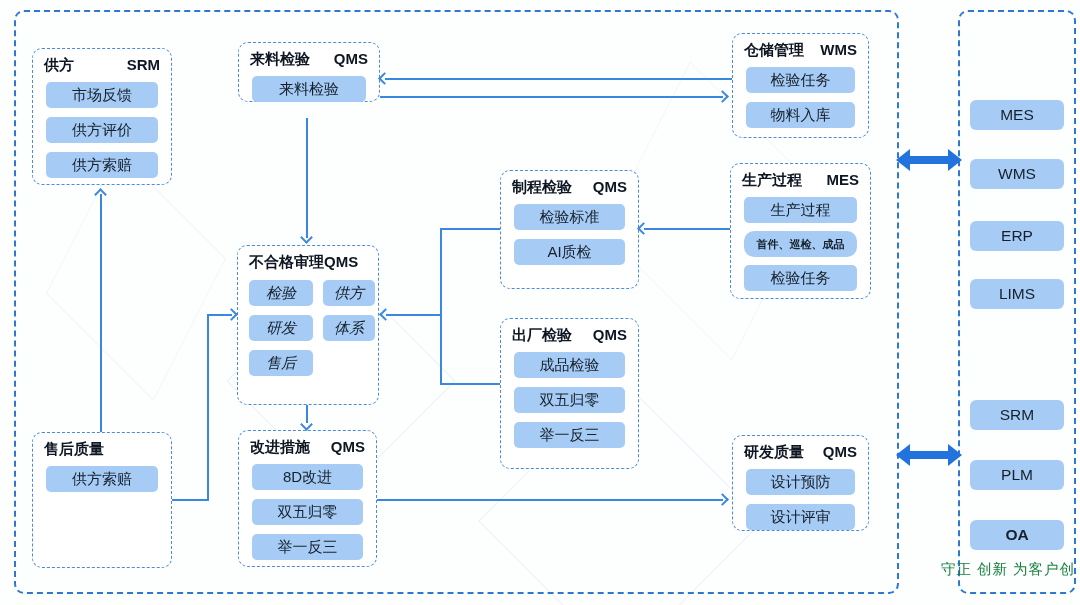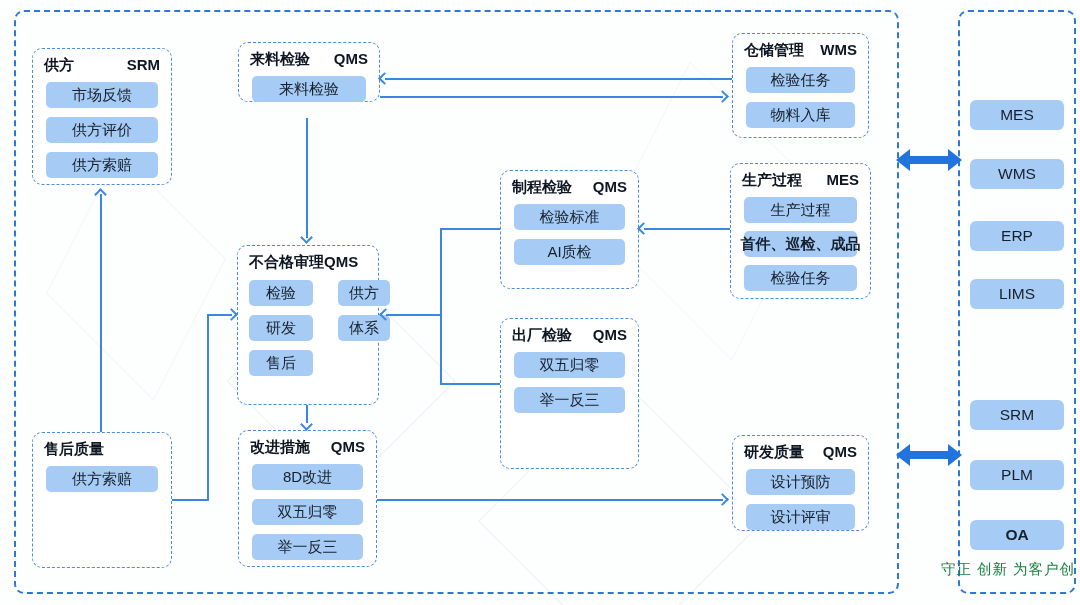--- a/index.html
+++ b/index.html
@@ -26,24 +26,25 @@
     display:flex;justify-content:space-between;align-items:center;
     padding:6px 11px 0 11px;font-weight:bold;font-size:15px;color:#0d1622;line-height:20px;
   }
   .box-title.tight{justify-content:flex-start;}
   .box-items{display:flex;flex-direction:column;align-items:center;gap:9px;margin-top:7px;}
   .item{
     background:#A6CCF5;border-radius:5px;width:calc(100% - 26px);height:26px;
     display:flex;align-items:center;justify-content:center;
     font-size:15px;color:#16202c;white-space:nowrap;
   }
-  .item.small-bold{font-size:15px;font-weight:bold;}
+  .item.small-bold{font-size:11px;font-weight:bold;border-radius:10px;}
   .nc-grid{
-    display:grid;grid-template-columns:64px 52px;gap:9px 25px;
+    display:grid;grid-template-columns:64px 52px;gap:9px 10px;
     padding:8px 0 0 11px;
+    font-style:italic;
   }
   .nc-grid .item{width:auto;}
 
   
   .sys-item{
     position:absolute;left:10px;width:94px;height:30px;background:#A6CCF5;border-radius:6px;
     display:flex;align-items:center;justify-content:center;font-size:15.5px;color:#16202c;
   }
 
   
@@ -152,20 +153,21 @@
       <div class="item">售后</div>
     </div>
   </div>
 
   <div class="box" style="left:500px;top:318px;width:139px;height:151px;">
     <div class="box-title">
         <span>出厂检验</span>
         <span>QMS</span>
       </div>
     <div class="box-items">
+      <div class="item">成品检验</div>
       <div class="item">双五归零</div>
       <div class="item">举一反三</div>
     </div>
   </div>
 
   <div class="box" style="left:32px;top:432px;width:140px;height:136px;">
     <div class="box-title tight">
         <span>售后质量</span>
       </div>
     <div class="box-items">

